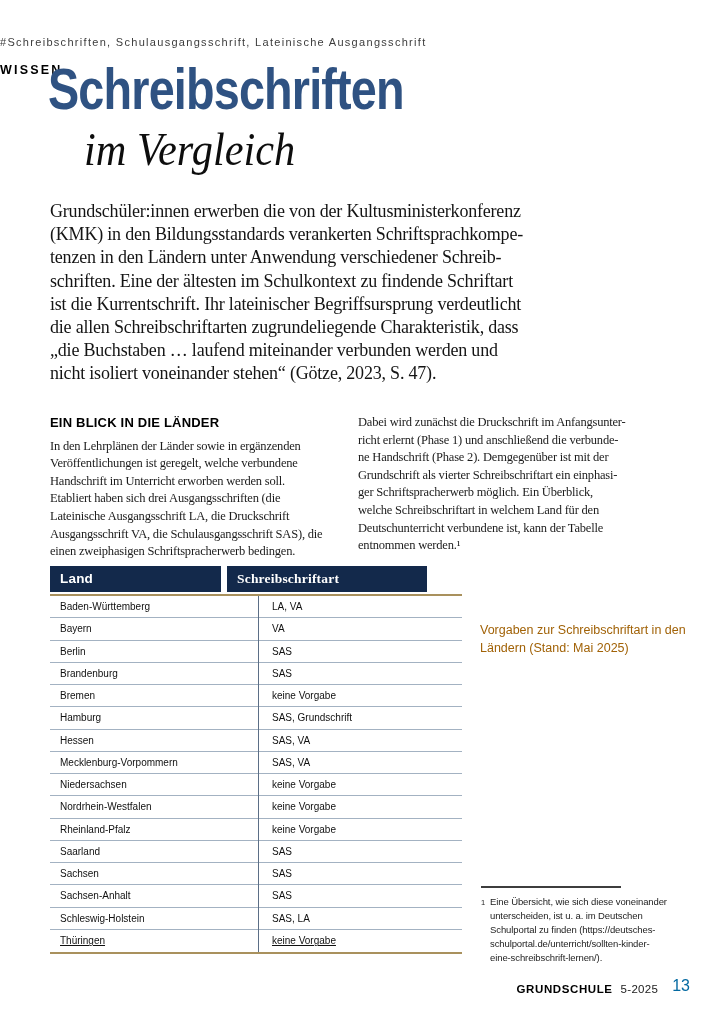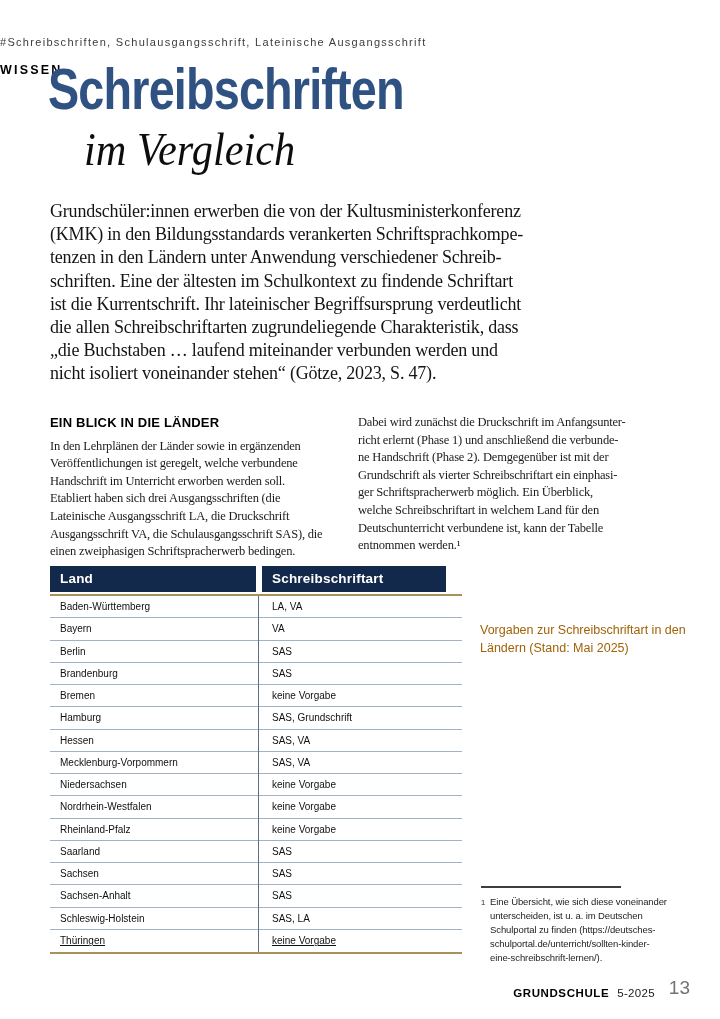--- a/index.html
+++ b/index.html
@@ -62,22 +62,22 @@
     margin-bottom:6px;white-space:nowrap;
   }
   .col .line{white-space:nowrap;}
   
   .table{position:absolute;left:50px;top:566px;width:412px;}
   .thead{display:flex;gap:6px;}
   .thcell{
     background:var(--navy);color:#fff;height:26px;line-height:26px;
     font-size:13.5px;font-weight:bold;padding-left:10px;letter-spacing:.2px;
   }
-  .thcell.c1{width:206px;}
-  .thcell.c2{width:184px;}
+  .thcell.c1{width:171px;}
+  .thcell.c2{width:200px;font-family:Liberation Serif, serif;}
   .gold-rule{height:2.5px;background:var(--gold);margin-top:1.5px;}
   .tbody{position:relative;}
   .trow{
     display:flex;height:22.25px;align-items:center;
     border-bottom:1px solid var(--rowline);
     font-size:10px;color:#101010;
   }
   .trow:last-child{border-bottom:none;text-decoration:underline;}
   .tcell{white-space:nowrap;overflow:hidden;}
   .tcell.land{width:208px;padding-left:10px;}
@@ -99,21 +99,21 @@
     font-size:9.5px;line-height:14.2px;color:#232323;letter-spacing:-.1px;}
   .footnote-marker{position:absolute;left:0;top:1px;font-size:7.5px;color:#232323;}
   .footnote-body .line{white-space:nowrap;}
   
   .footer{
     position:absolute;right:30px;top:977px;
     display:flex;align-items:flex-end;gap:8px;
   }
   .footer .mag{font-size:11.5px;font-weight:bold;letter-spacing:.6px;color:#000;}
   .footer .issue{font-size:11.5px;color:#1a1a1a;letter-spacing:.3px;}
-  .footer .pagenum{font-size:19px;color:#737373;margin-left:6px;}
+  .footer .pagenum{font-size:16px;color:#0369a1;margin-left:6px;}
 </style>
 </head>
 <body>
 
 <div class="page">
 
   <div class="kicker">
     <span class="tags">#Schreibschriften, Schulausgangsschrift, Lateinische Ausgangsschrift</span>
     <span class="section">WISSEN</span>
   </div>

